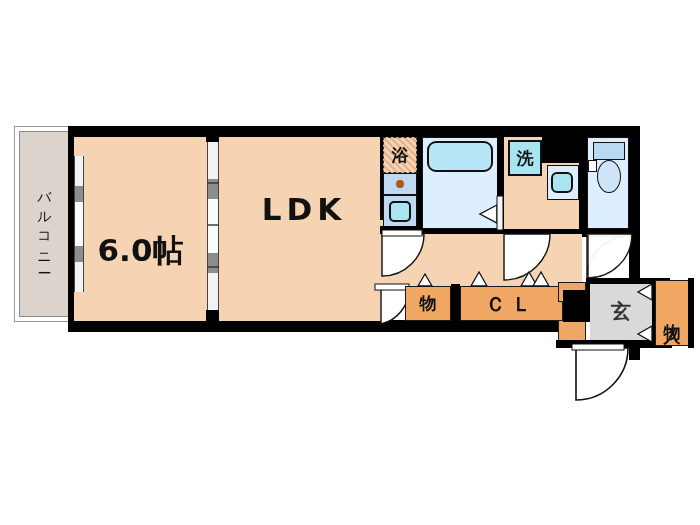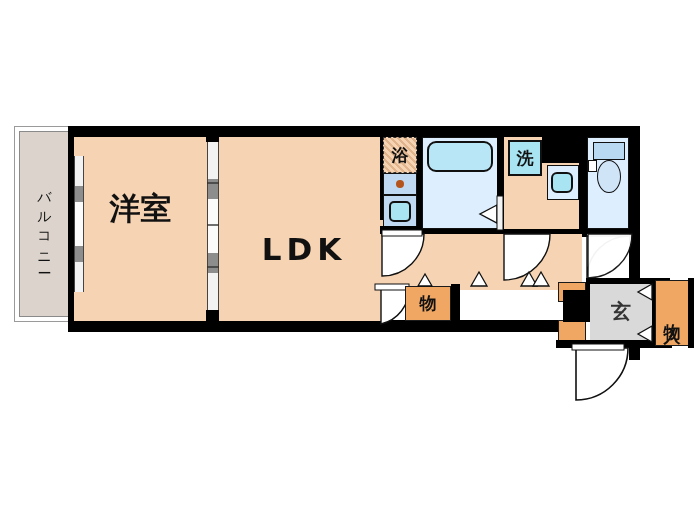--- a/index.html
+++ b/index.html
@@ -49,37 +49,37 @@
   <div class="abs wall" style="left:68px;top:126px;width:6px;height:206px;"></div>
 
   <div class="abs wall" style="left:68px;top:320px;width:495px;height:12px;"></div>
 
   <div class="abs wall" style="left:629px;top:126px;width:11px;height:118px;"></div>
   <div class="abs wall" style="left:629px;top:244px;width:11px;height:38px;"></div>
   <div class="abs wall" style="left:629px;top:282px;width:11px;height:78px;"></div>
 
   <div class="abs room" style="left:74px;top:137px;width:133px;height:184px;"></div>
   <div class="abs room" style="left:90px;top:137px;width:117px;height:20px;"></div>
-  <div class="abs lab big" style="left:74px;top:190px;width:133px;height:36px;">洋室</div>
+  <div class="abs lab big" style="left:74px;top:232px;width:133px;height:36px;">6.0帖</div>
 
   <div class="abs slideh" style="left:74px;top:156px;width:10px;height:136px;"></div>
 
   <div class="abs wall" style="left:206px;top:126px;width:14px;height:16px;"></div>
   <div class="abs wall" style="left:206px;top:310px;width:14px;height:22px;"></div>
   <div class="abs slideh" style="left:207px;top:142px;width:12px;height:168px;"></div>
   <svg width="700" height="525">
     <g stroke="#333" stroke-width="1.4">
       <line x1="207" y1="183" x2="219" y2="183"></line>
       <line x1="207" y1="225" x2="219" y2="225"></line>
       <line x1="207" y1="267" x2="219" y2="267"></line>
     </g>
   </svg>
 
   <div class="abs room" style="left:219px;top:137px;width:166px;height:184px;"></div>
-  <div class="abs lab big" style="left:224px;top:190px;width:160px;height:38px;letter-spacing:5px;margin-top:40px;">LDK</div>
+  <div class="abs lab big" style="left:224px;top:190px;width:160px;height:38px;letter-spacing:5px;">LDK</div>
 
   <div class="abs wall" style="left:380px;top:137px;width:6px;height:83px;"></div>
   <div class="abs hatch lab sm" style="left:383px;top:137px;width:34px;height:36px;">浴</div>
   <div class="abs sinkbox" style="left:383px;top:173px;width:34px;height:22px;"></div>
   <div class="abs" style="left:396px;top:180px;width:8px;height:8px;border-radius:50%;background:#b5531c;"></div>
   <div class="abs sinkbox" style="left:383px;top:195px;width:34px;height:33px;"></div>
   <div class="abs cyan" style="left:389px;top:201px;width:22px;height:21px;border-radius:5px;"></div>
   <div class="abs wall" style="left:380px;top:226px;width:42px;height:8px;"></div>
 
   <div class="abs wall" style="left:417px;top:137px;width:6px;height:100px;"></div>
@@ -128,20 +128,21 @@
     <path d="M504,234 L504,280 A46,46 0 0 0 550,234 Z" fill="#ffffff" stroke="#111" stroke-width="1.4"></path>
   </svg>
   <svg width="700" height="525">
     <path d="M588,234 L588,278 A44,44 0 0 0 632,234 Z" fill="#ffffff" stroke="#111" stroke-width="1.4" opacity="0.95"></path>
   </svg>
 
   <div class="abs storage lab sm" style="left:405px;top:286px;width:46px;height:35px;">物</div>
 
   <div class="abs wall" style="left:451px;top:284px;width:9px;height:38px;"></div>
 
+  <div class="abs storage lab mid" style="left:460px;top:286px;width:103px;height:35px;letter-spacing:6px;">ＣＬ</div>
 
   <svg width="700" height="525">
     <polygon points="471,286 479,272 487,286" fill="#ffffff" stroke="#111" stroke-width="1.3"></polygon>
     <polygon points="521,286 529,272 537,286" fill="#ffffff" stroke="#111" stroke-width="1.3"></polygon>
     <polygon points="533,286 541,272 549,286" fill="#ffffff" stroke="#111" stroke-width="1.3"></polygon>
   </svg>
 
   <svg width="700" height="525">
     <polygon points="418,286 425,274 432,286" fill="#ffffff" stroke="#111" stroke-width="1.3"></polygon>
   </svg>

